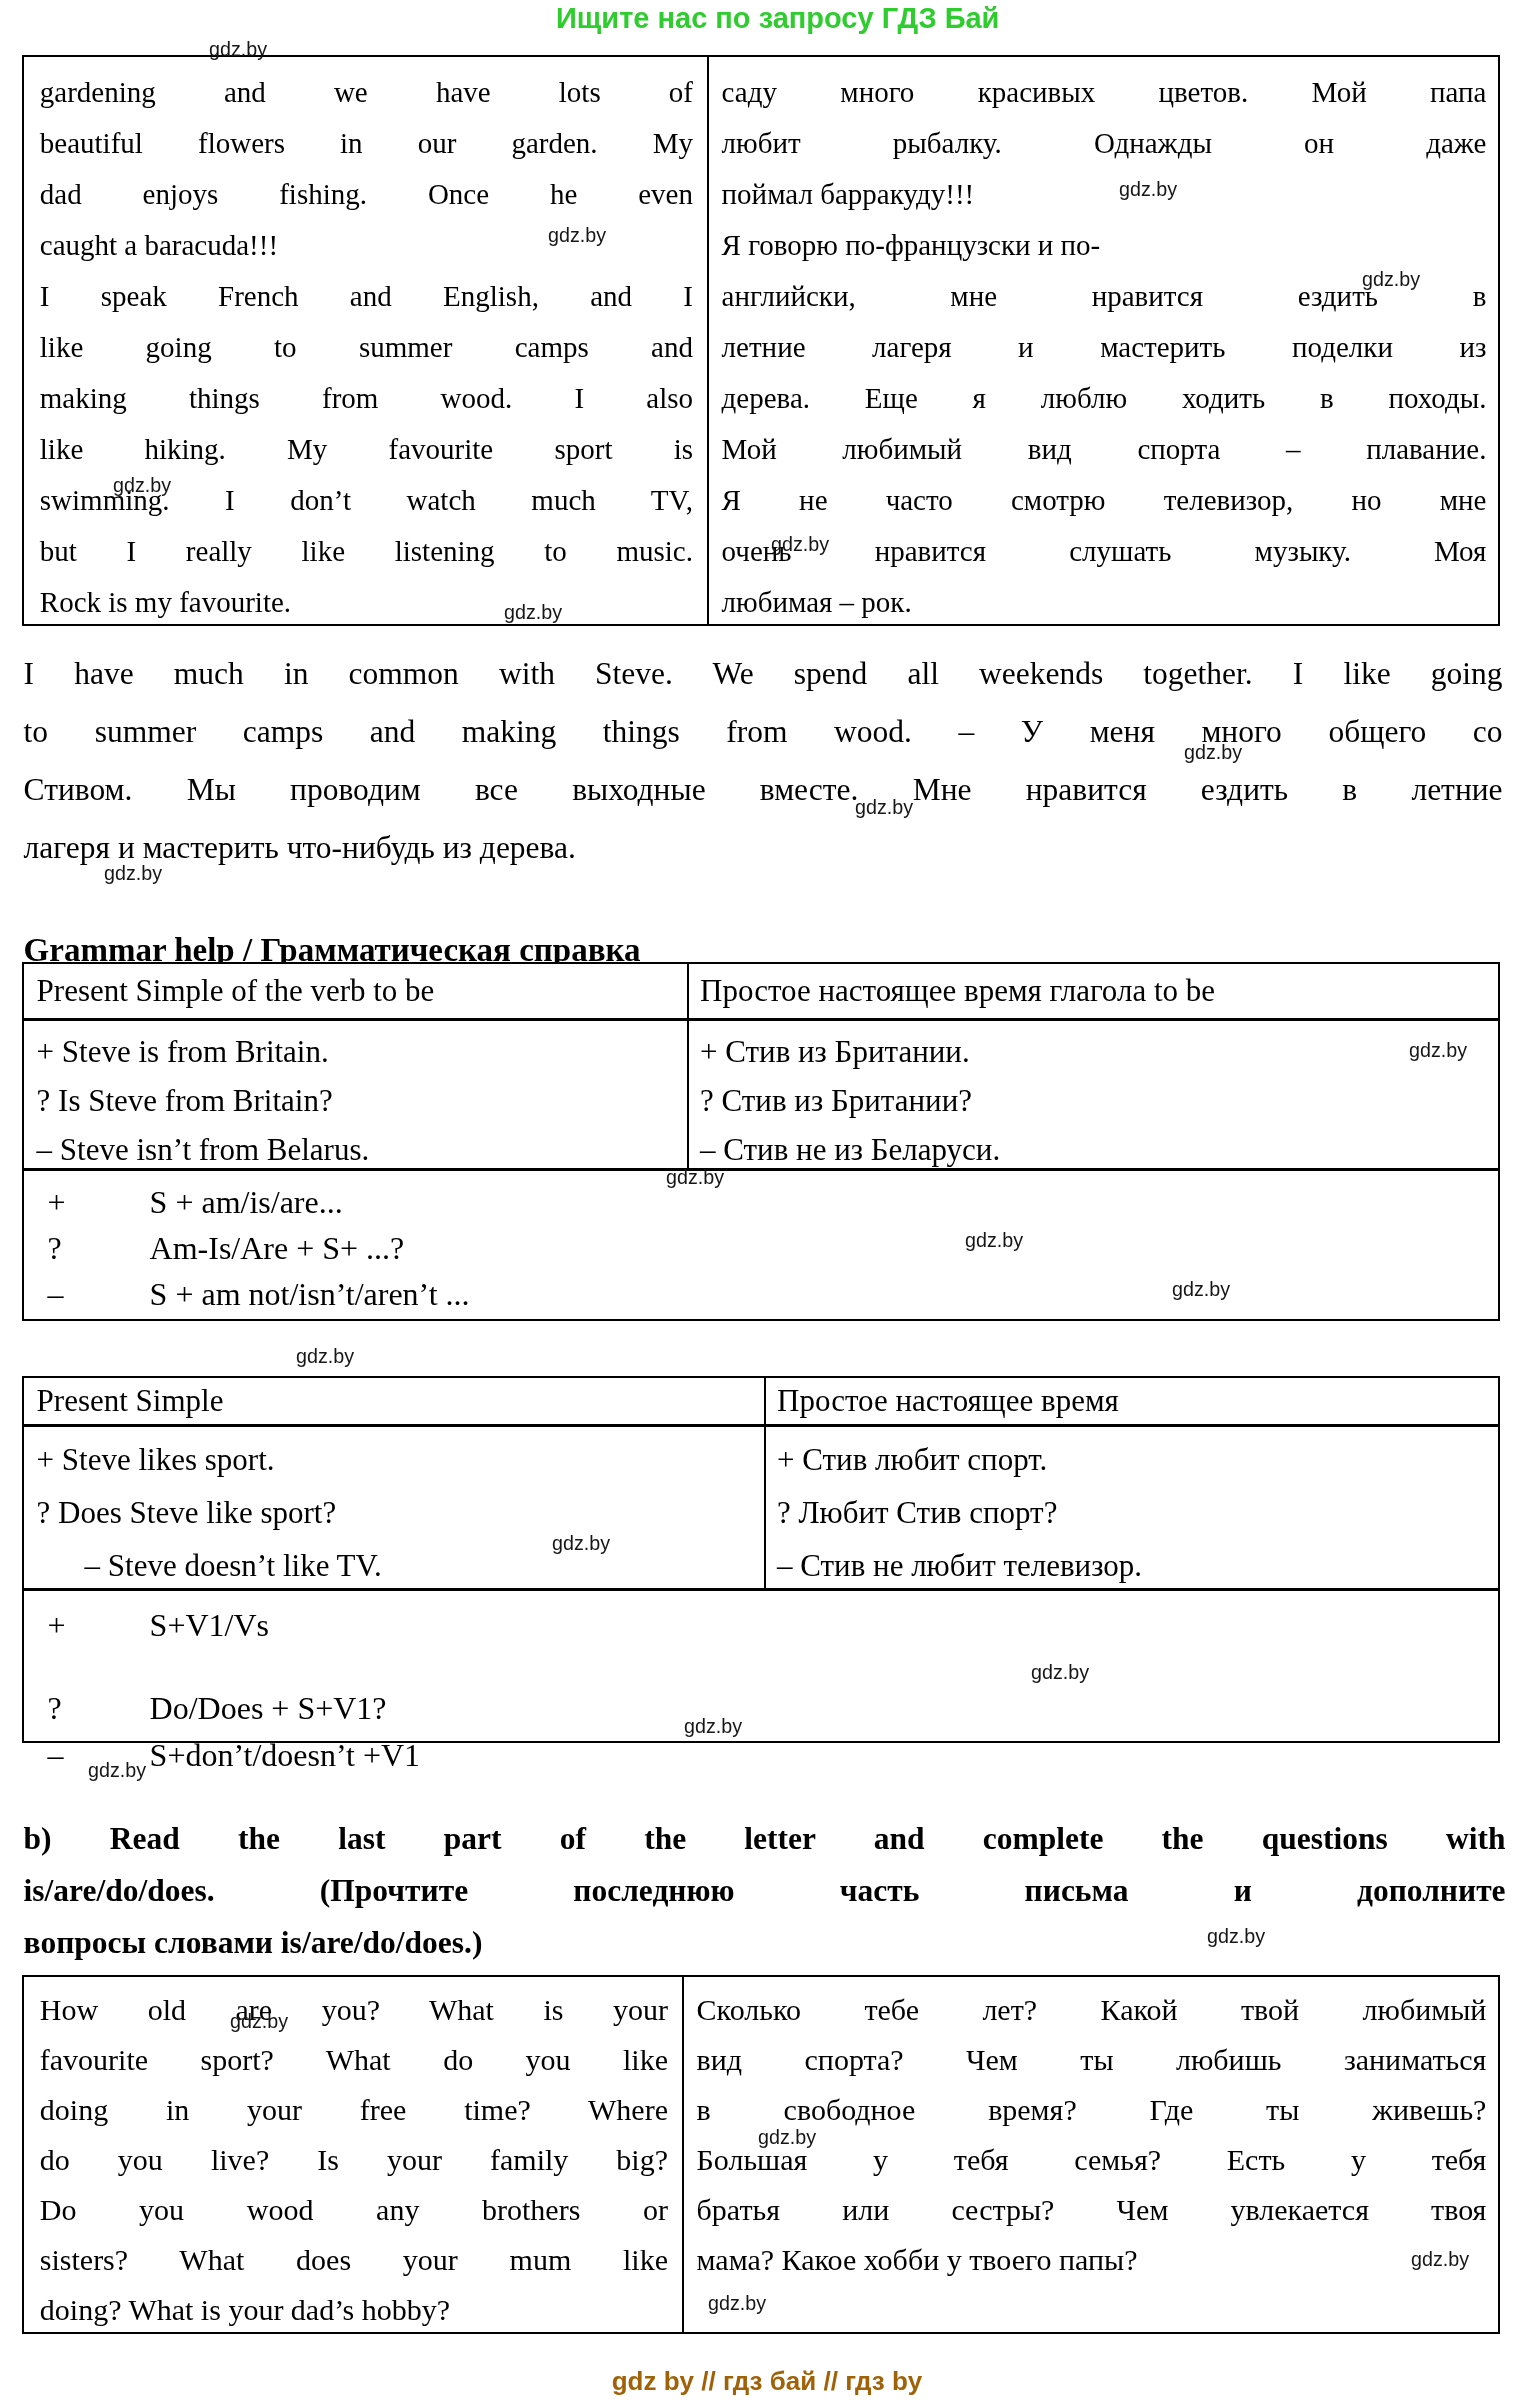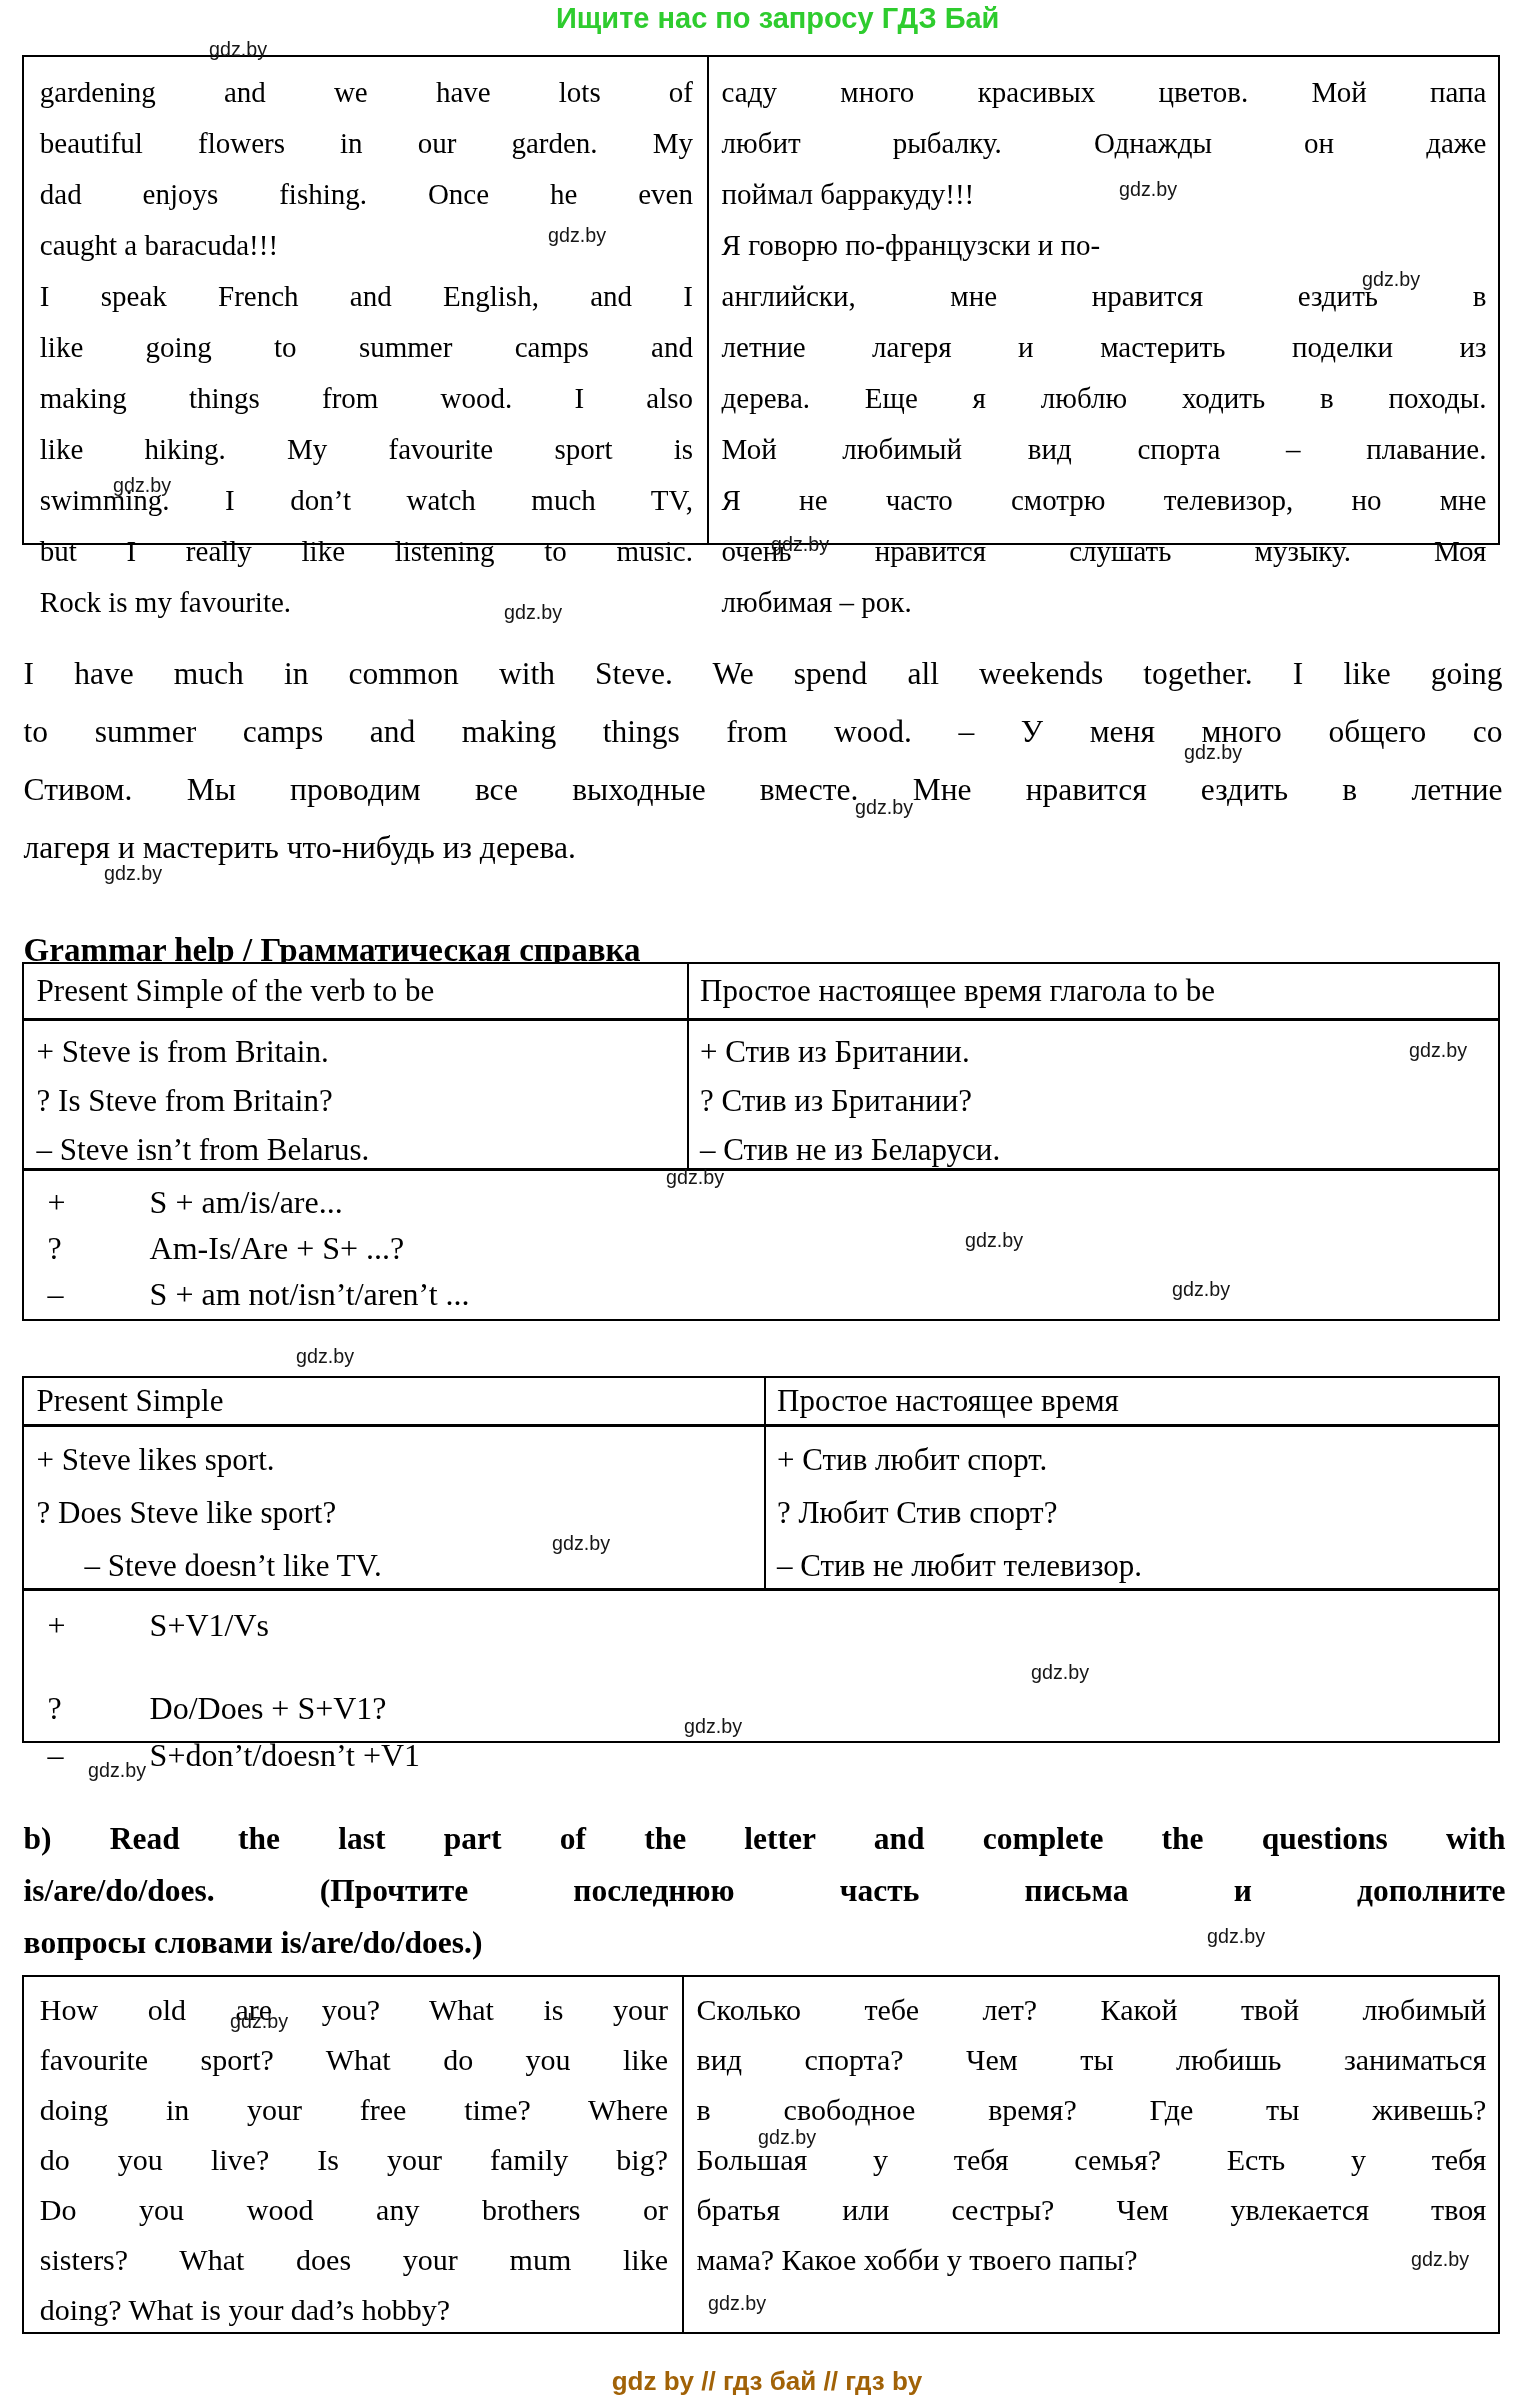--- a/index.html
+++ b/index.html
@@ -41,21 +41,21 @@
   .quest .ln { font-size:30px; line-height:50px; height:50px; }
   .divline { position:absolute; top:0; bottom:0; width:0; border-left:2.4px solid #000; }
 </style>
 </head>
 <body>
 
 <div class="page">
 
   <div class="hdr-note" style="color:#2ecc2e;">Ищите нас по запросу ГДЗ Бай</div>
 
-  <div class="tbl letter" style="top:55px; height:490px;">
+  <div class="tbl letter" style="top:55px; height:571px;">
     <div class="divline" style="left:683px;"></div>
     <div class="cell" style="left:0; width:683px; padding:9.5px 14px 0 15.8px;">
       <div class="ln j">gardening and we have lots of</div>
       <div class="ln j">beautiful flowers in our garden. My</div>
       <div class="ln j">dad enjoys fishing. Once he even</div>
       <div class="ln">caught a baracuda!!!</div>
       <div class="ln j">I speak French and English, and I</div>
       <div class="ln j">like going to summer camps and</div>
       <div class="ln j">making things from wood. I also</div>
       <div class="ln j">like hiking. My favourite sport is</div>

